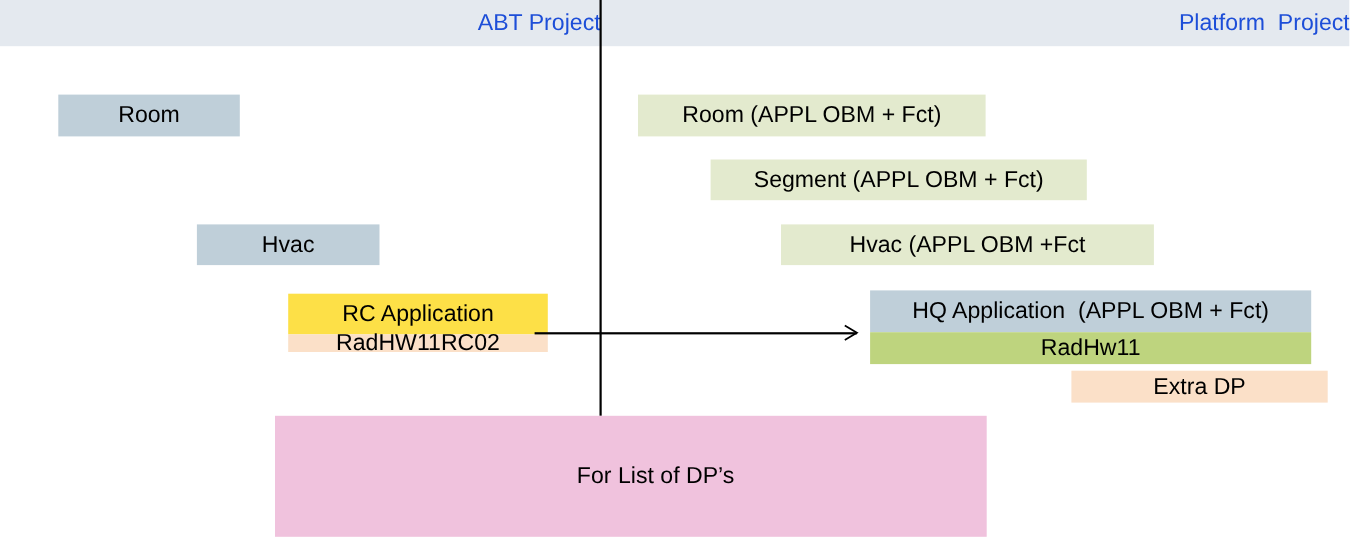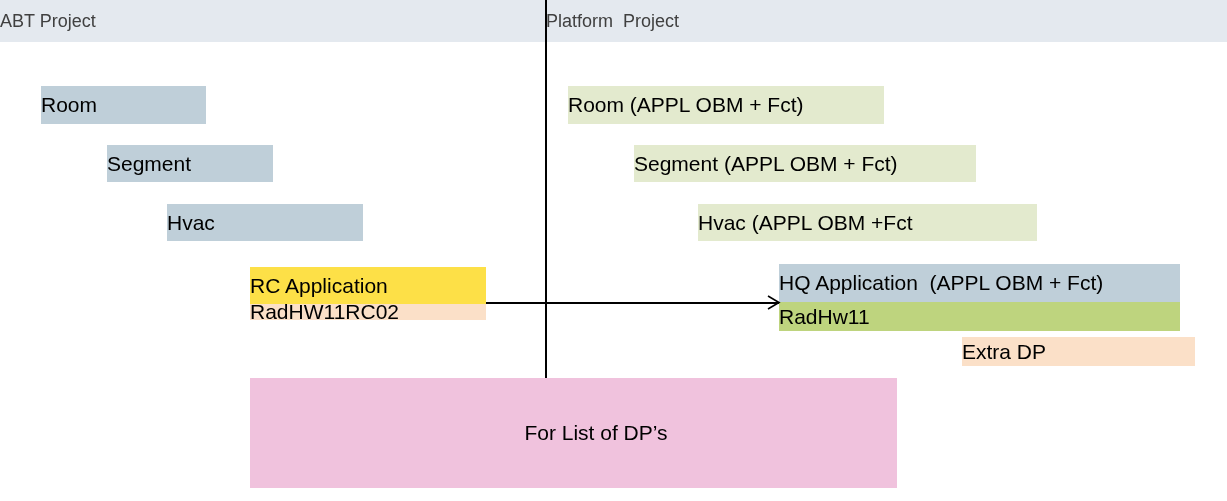--- a/index.html
+++ b/index.html
@@ -21,47 +21,48 @@
     position: absolute;
     left: 0;
     top: 0;
     width: 1227px;
     height: 42px;
     background: #e4e9ef;
   }
   .header-title {
     position: absolute;
     top: 7px;
-    font-size: 18px;
-    color: #404040;
-    text-align: left;
+    font-size: 21px;
+    color: #1d4ed8;
+    text-align: right;
     white-space: pre;
     line-height: 28px;
   }
   #header-title-abt { left: 0px; width: 546px; }
   #header-title-platform { left: 546px; width: 681px; }
 
   .divider {
     position: absolute;
     left: 545px;
     top: 0px;
     width: 2px;
     height: 378px;
     background: #000000;
   }
 
   .box {
     position: absolute;
     display: flex;
     align-items: center;
-    justify-content: flex-start;
+    justify-content: center;
     font-size: 21px;
     color: #000000;
     white-space: pre;
     box-sizing: border-box;
+    margin-left: 12px;
   }
 
   .arrow-line {
     position: absolute;
     left: 486px;
     top: 302px;
     width: 293px;
     height: 2px;
     background: #000000;
   }
@@ -95,25 +96,22 @@
   <div class="header-bar"></div>
   <div class="header-title" id="header-title-abt">ABT Project</div>
   <div class="header-title" id="header-title-platform">Platform  Project</div>
 
   <div class="divider"></div>
 
   <div class="box" style="left:41px; top:86px; width:165px; height:38px; background:#bfcfd9;">
     <span>Room</span>
   </div>
 
-  <div class="box" style="left:107px; top:145px; width:166px; height:37px; background:#bfcfd9;">
-    <span>Segment</span>
-  </div>
 
-  <div class="box" style="left:167px; top:204px; width:196px; height:37px; background:#bfcfd9;">
+  <div class="box" style="left:167px; top:204px; width:166px; height:37px; background:#bfcfd9;">
     <span>Hvac</span>
   </div>
 
   <div class="box" style="left:250px; top:267px; width:236px; height:37px; background:#fde047;">
     <span>RC Application</span>
   </div>
 
   <div class="box" style="left:250px; top:304px; width:236px; height:16px; background:#fbe0c8;">
     <span>RadHW11RC02</span>
   </div>

